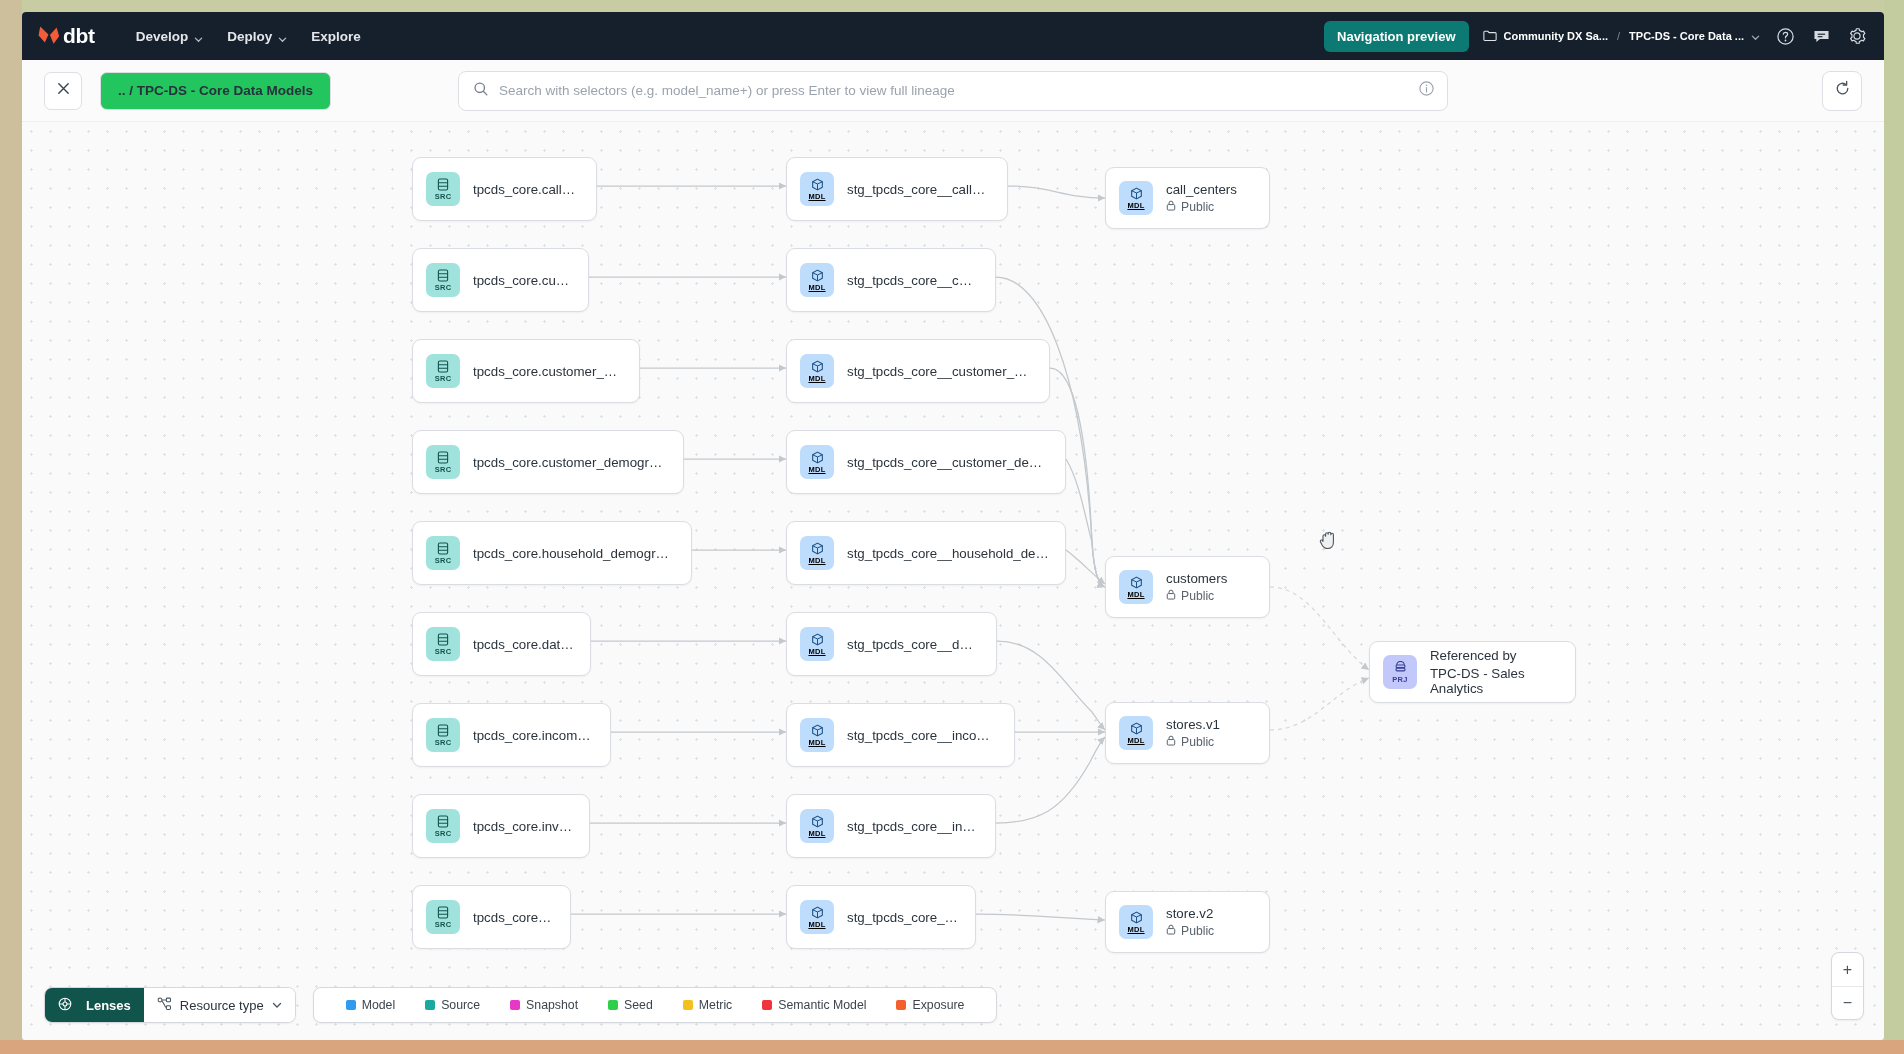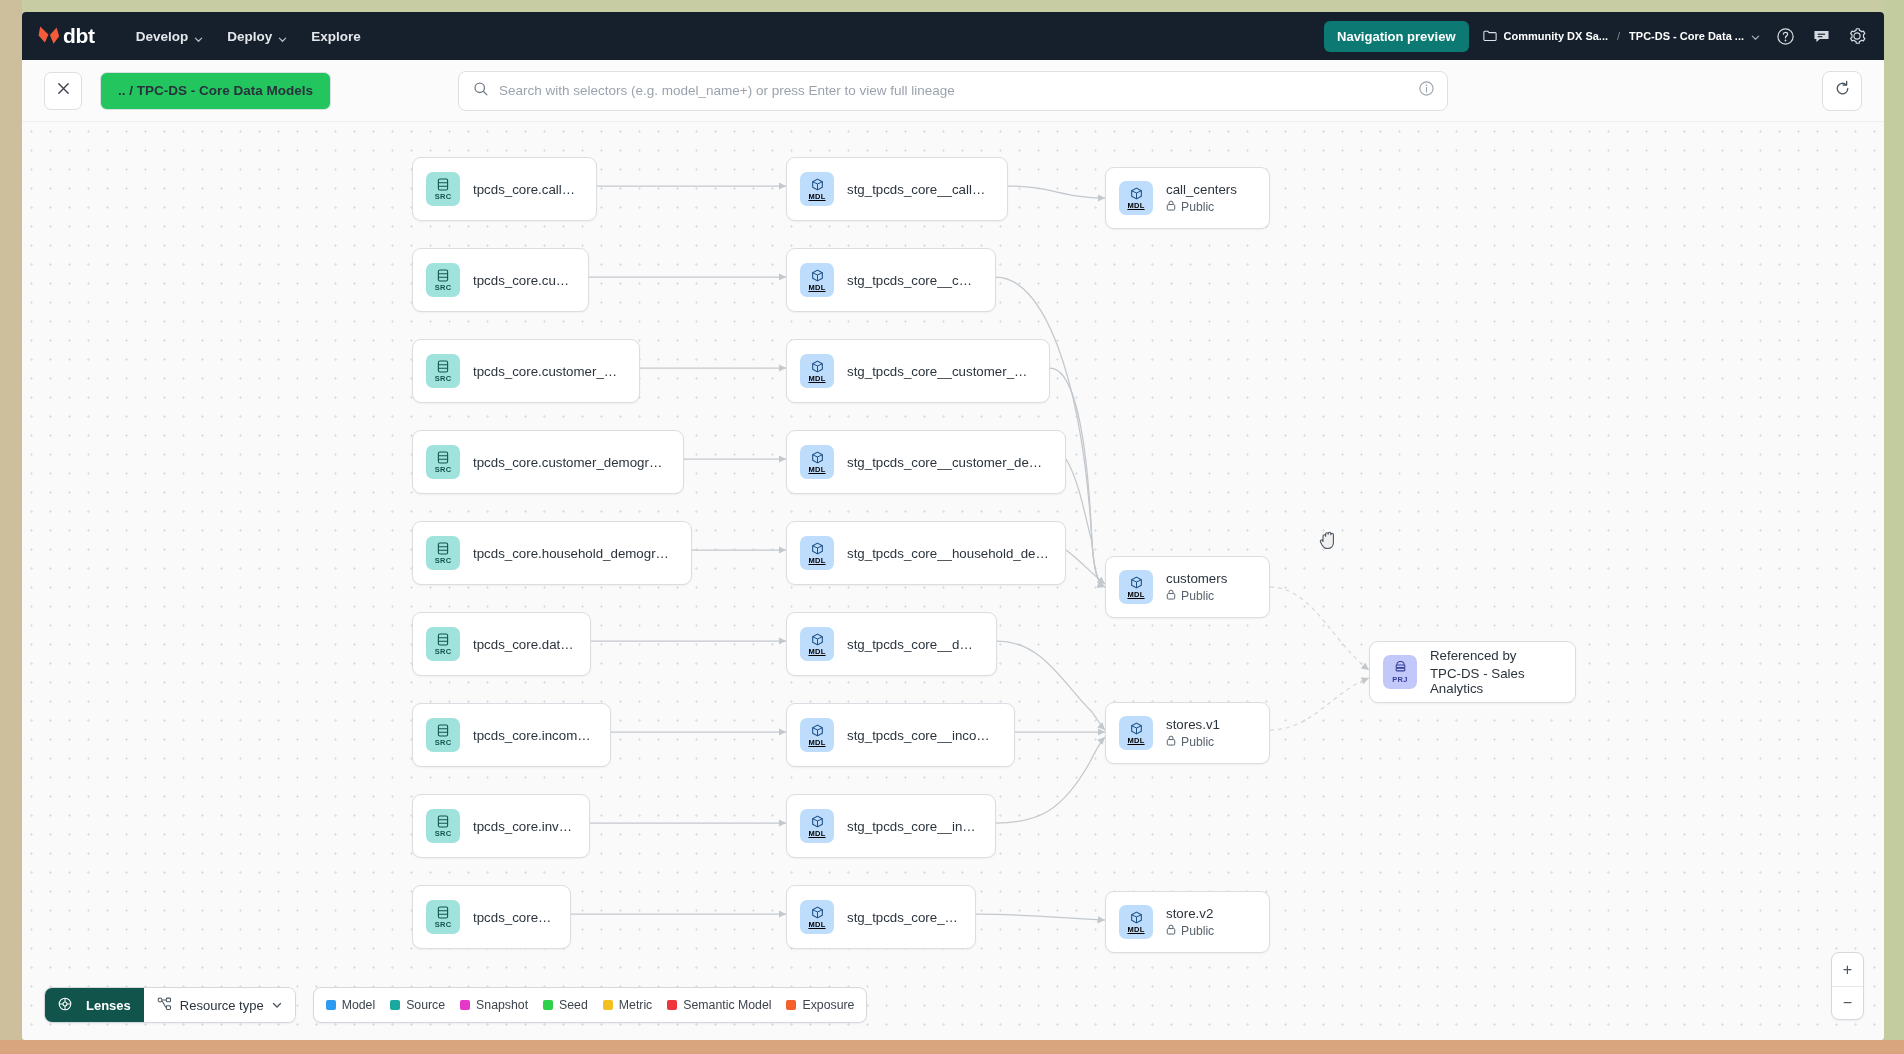--- a/index.html
+++ b/index.html
@@ -153,22 +153,22 @@
   }
   .lens-btn {
     background: #10544b; color: #fff; font-size: 13px; font-weight: 600;
     height: 100%; display: flex; align-items: center; gap: 14px; padding: 0 13px; cursor: pointer;
   }
   .restype-btn {
     height: 100%; display: flex; align-items: center; gap: 8px; padding: 0 13px;
     font-size: 13px; color: #2b343d; cursor: pointer; background: #fff;
   }
   .legend {
-    height: 36px; display: flex; align-items: center; gap: 15px;
-    padding: 0 12px; border: 1px solid #d5d8dc; border-radius: 8px; background: #fff;
+    height: 36px; display: flex; align-items: center; gap: 30px;
+    padding: 0 32px; border: 1px solid #d5d8dc; border-radius: 8px; background: #fff;
     box-shadow: 0 1px 2px rgba(20,30,45,.06);
   }
   .lg-item { display: flex; align-items: center; gap: 6px; font-size: 12.3px; color: #3c454e; white-space: nowrap; }
   .lg-sw { width: 10px; height: 10px; border-radius: 2px; flex: 0 0 auto; }
 
   .zoomctl {
     position: absolute; right: 20px; bottom: 20px;
     width: 33px; border: 1px solid #d5d8dc; border-radius: 8px;
     background: #fff; overflow: hidden; z-index: 8;
     box-shadow: 0 1px 2px rgba(20,30,45,.06);

